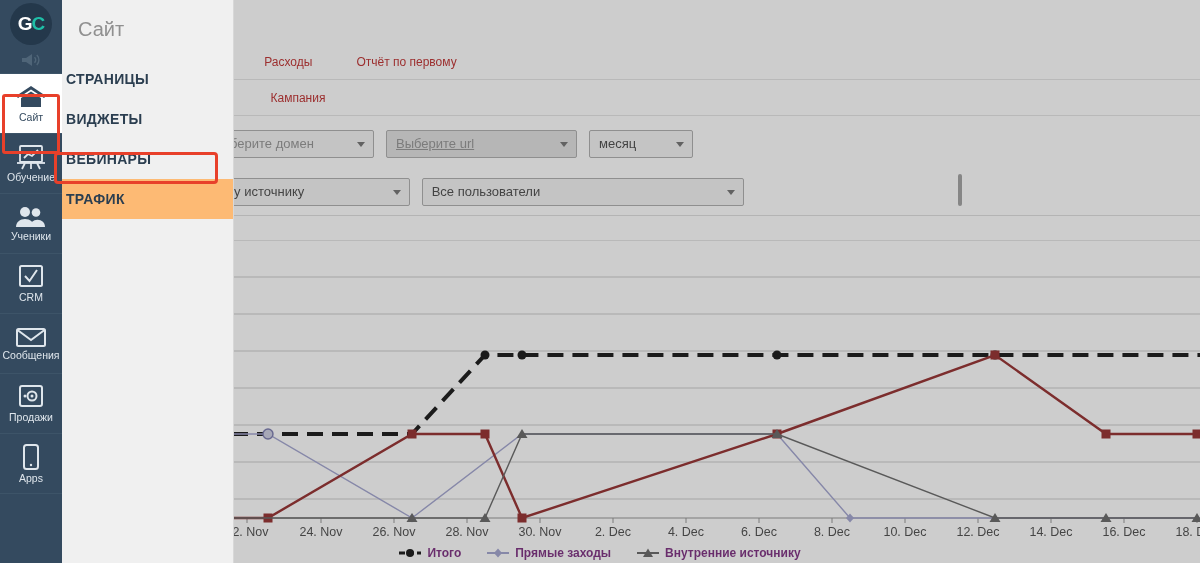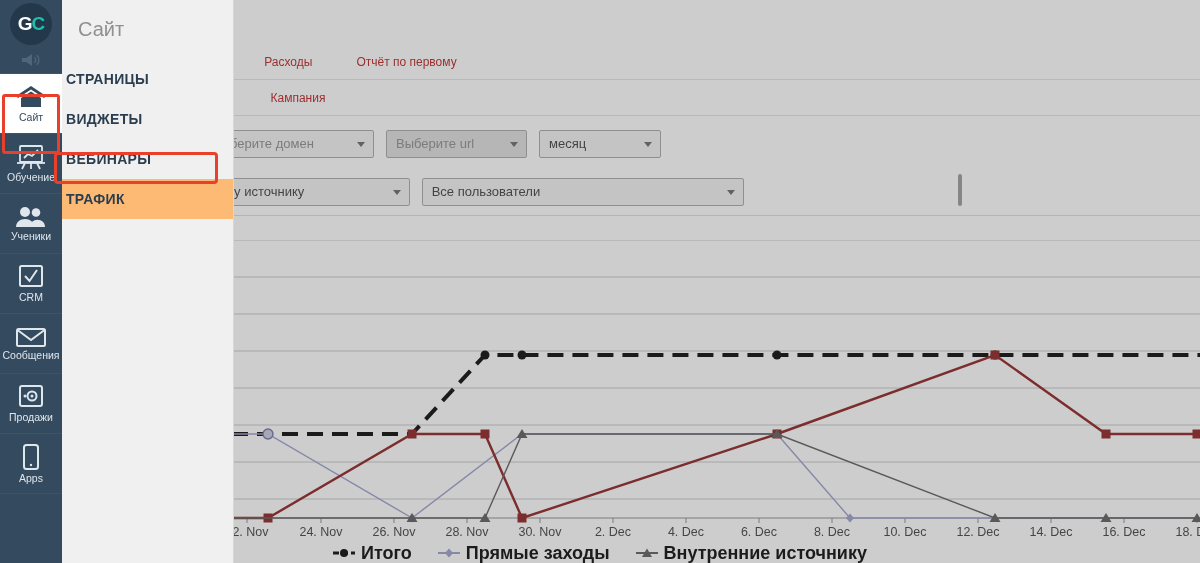--- a/index.html
+++ b/index.html
@@ -69,22 +69,22 @@
   .sel .caret {
     position: absolute; right: 8px; top: 50%;
     margin-top: -2px;
     width: 0; height: 0;
     border-left: 4px solid transparent;
     border-right: 4px solid transparent;
     border-top: 5px solid #666;
   }
   .sel.w1 { width: 172px; }
   .sel.w2 { width: 172px; }
-  .sel.w3 { width: 141px; }
-  .sel.w4 { width: 122px; }
+  .sel.w3 { width: 191px; text-decoration: underline; }
+  .sel.w4 { width: 104px; }
   .sel.w5 { width: 248px; }
   .sel.w6 { width: 322px; }
 
   .metricbtn {
     height: 28px;
     border: 1px solid #a7a7a7;
     background: #f2f2f2;
     border-radius: 2px;
     font-size: 13px; color: #3a3a3a;
     display: flex; align-items: center;
@@ -106,21 +106,21 @@
   .plot svg { display: block; }
 
   
   .legend {
     position: absolute; left: 0; top: 543px; width: 1200px; height: 20px;
     display: flex; justify-content: center; align-items: center;
     gap: 26px;
     z-index: 30;
   }
   .legend-item { display: flex; align-items: center; gap: 6px; }
-  .legend-item .lbl { font-size: 18px; color: #000000; font-weight: bold; }
+  .legend-item .lbl { font-size: 12px; color: #701a75; font-weight: bold; }
 
   
   .vscroll-thumb {
     position: absolute; right: 238px; top: 174px;
     width: 4px; height: 32px; background: #9a9a9a; border-radius: 2px;
     z-index: 35;
   }
 
   
   .rail {

